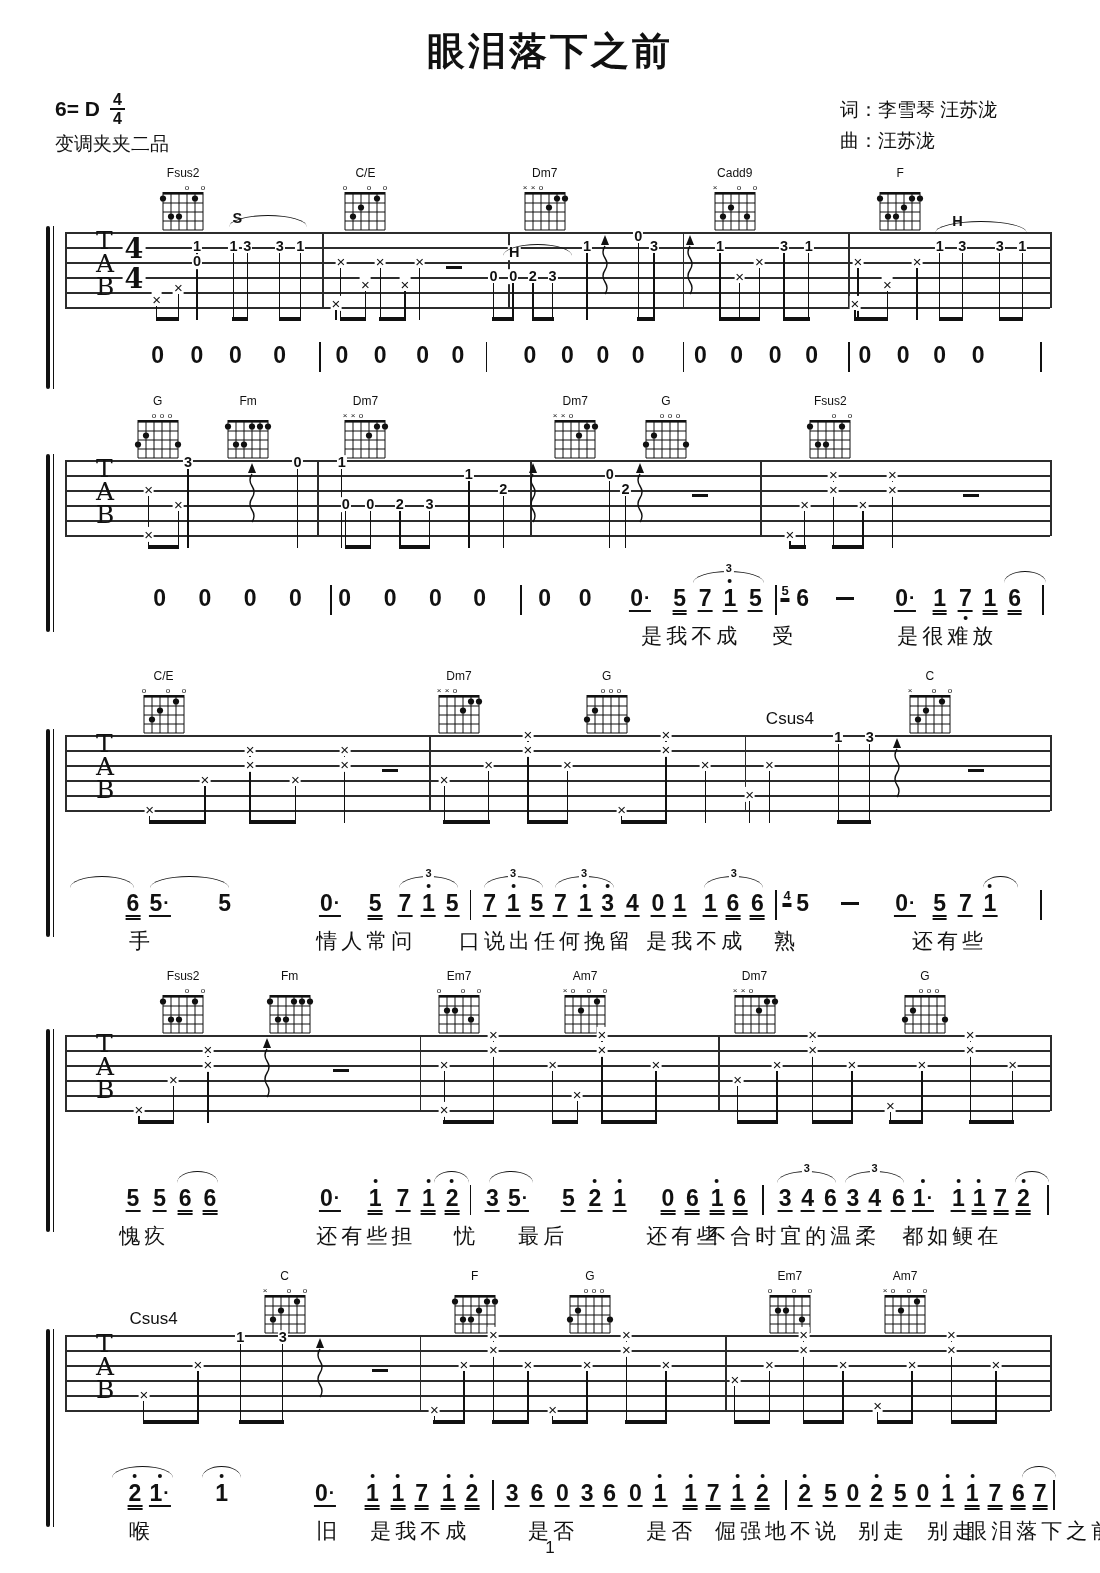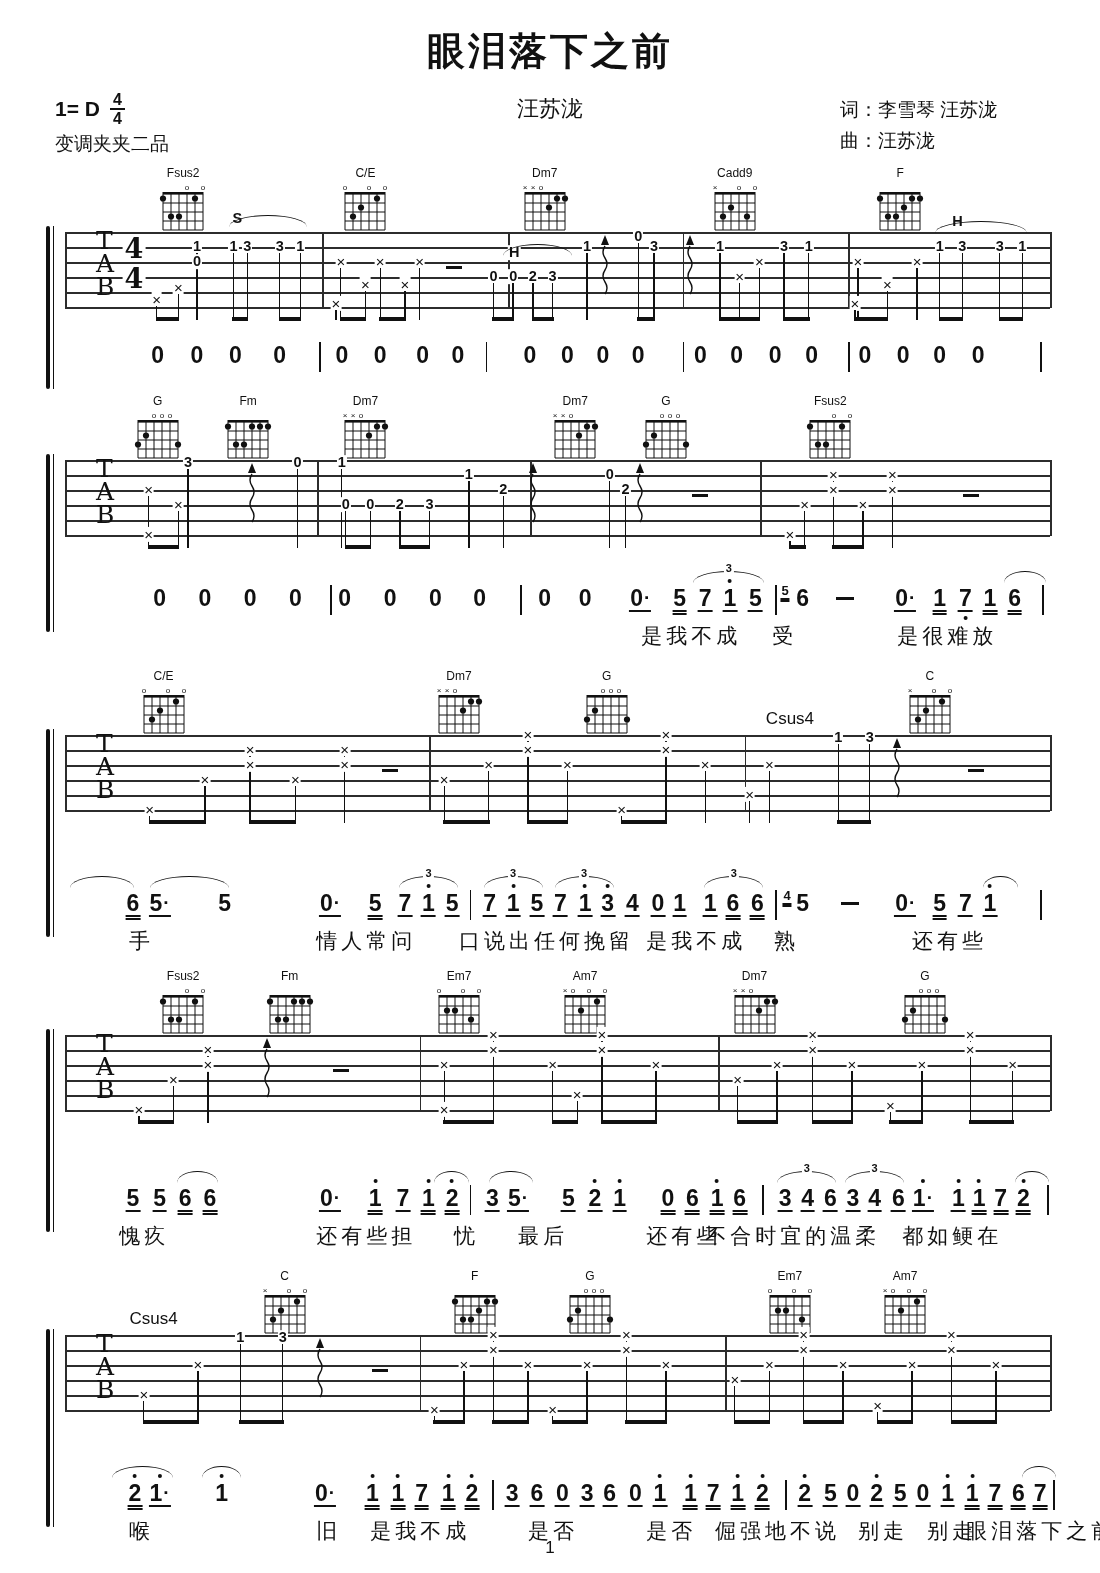--- a/index.html
+++ b/index.html
@@ -50,23 +50,22 @@
   .du{position:absolute;left:50%;top:-7px;width:4px;height:4px;margin-left:-2px;background:#111;border-radius:50%}
   .db{position:absolute;left:50%;bottom:-10px;width:4px;height:4px;margin-left:-2px;background:#111;border-radius:50%}
   .lyr{position:absolute;font-size:21px;letter-spacing:4px;white-space:nowrap;font-weight:500}
 </style>
 </head>
 <body>
 
 <div class="page">
   <div class="title">眼泪落下之前</div>
   <div class="key">
-    <span>1= D</span><span class="frac"><span class="ft">4</span><span class="fb">4</span></span>
+    <span>6= D</span><span class="frac"><span class="ft">4</span><span class="fb">4</span></span>
   </div>
-  <div class="artist">汪苏泷</div>
   <div class="credit c1">词：李雪琴 汪苏泷</div>
   <div class="credit c2">曲：汪苏泷</div>
   <div class="capo">变调夹夹二品</div>
   <div id="score">
       <div class="brk" style="left:46px;top:226px;height:163px"></div>
       <div class="brk2" style="left:53px;top:226px;height:163px"></div>
       <div class="sline" style="left:65px;top:232px;width:985px"></div>
       <div class="sline" style="left:65px;top:247px;width:985px"></div>
       <div class="sline" style="left:65px;top:262px;width:985px"></div>
       <div class="sline" style="left:65px;top:277px;width:985px"></div>

